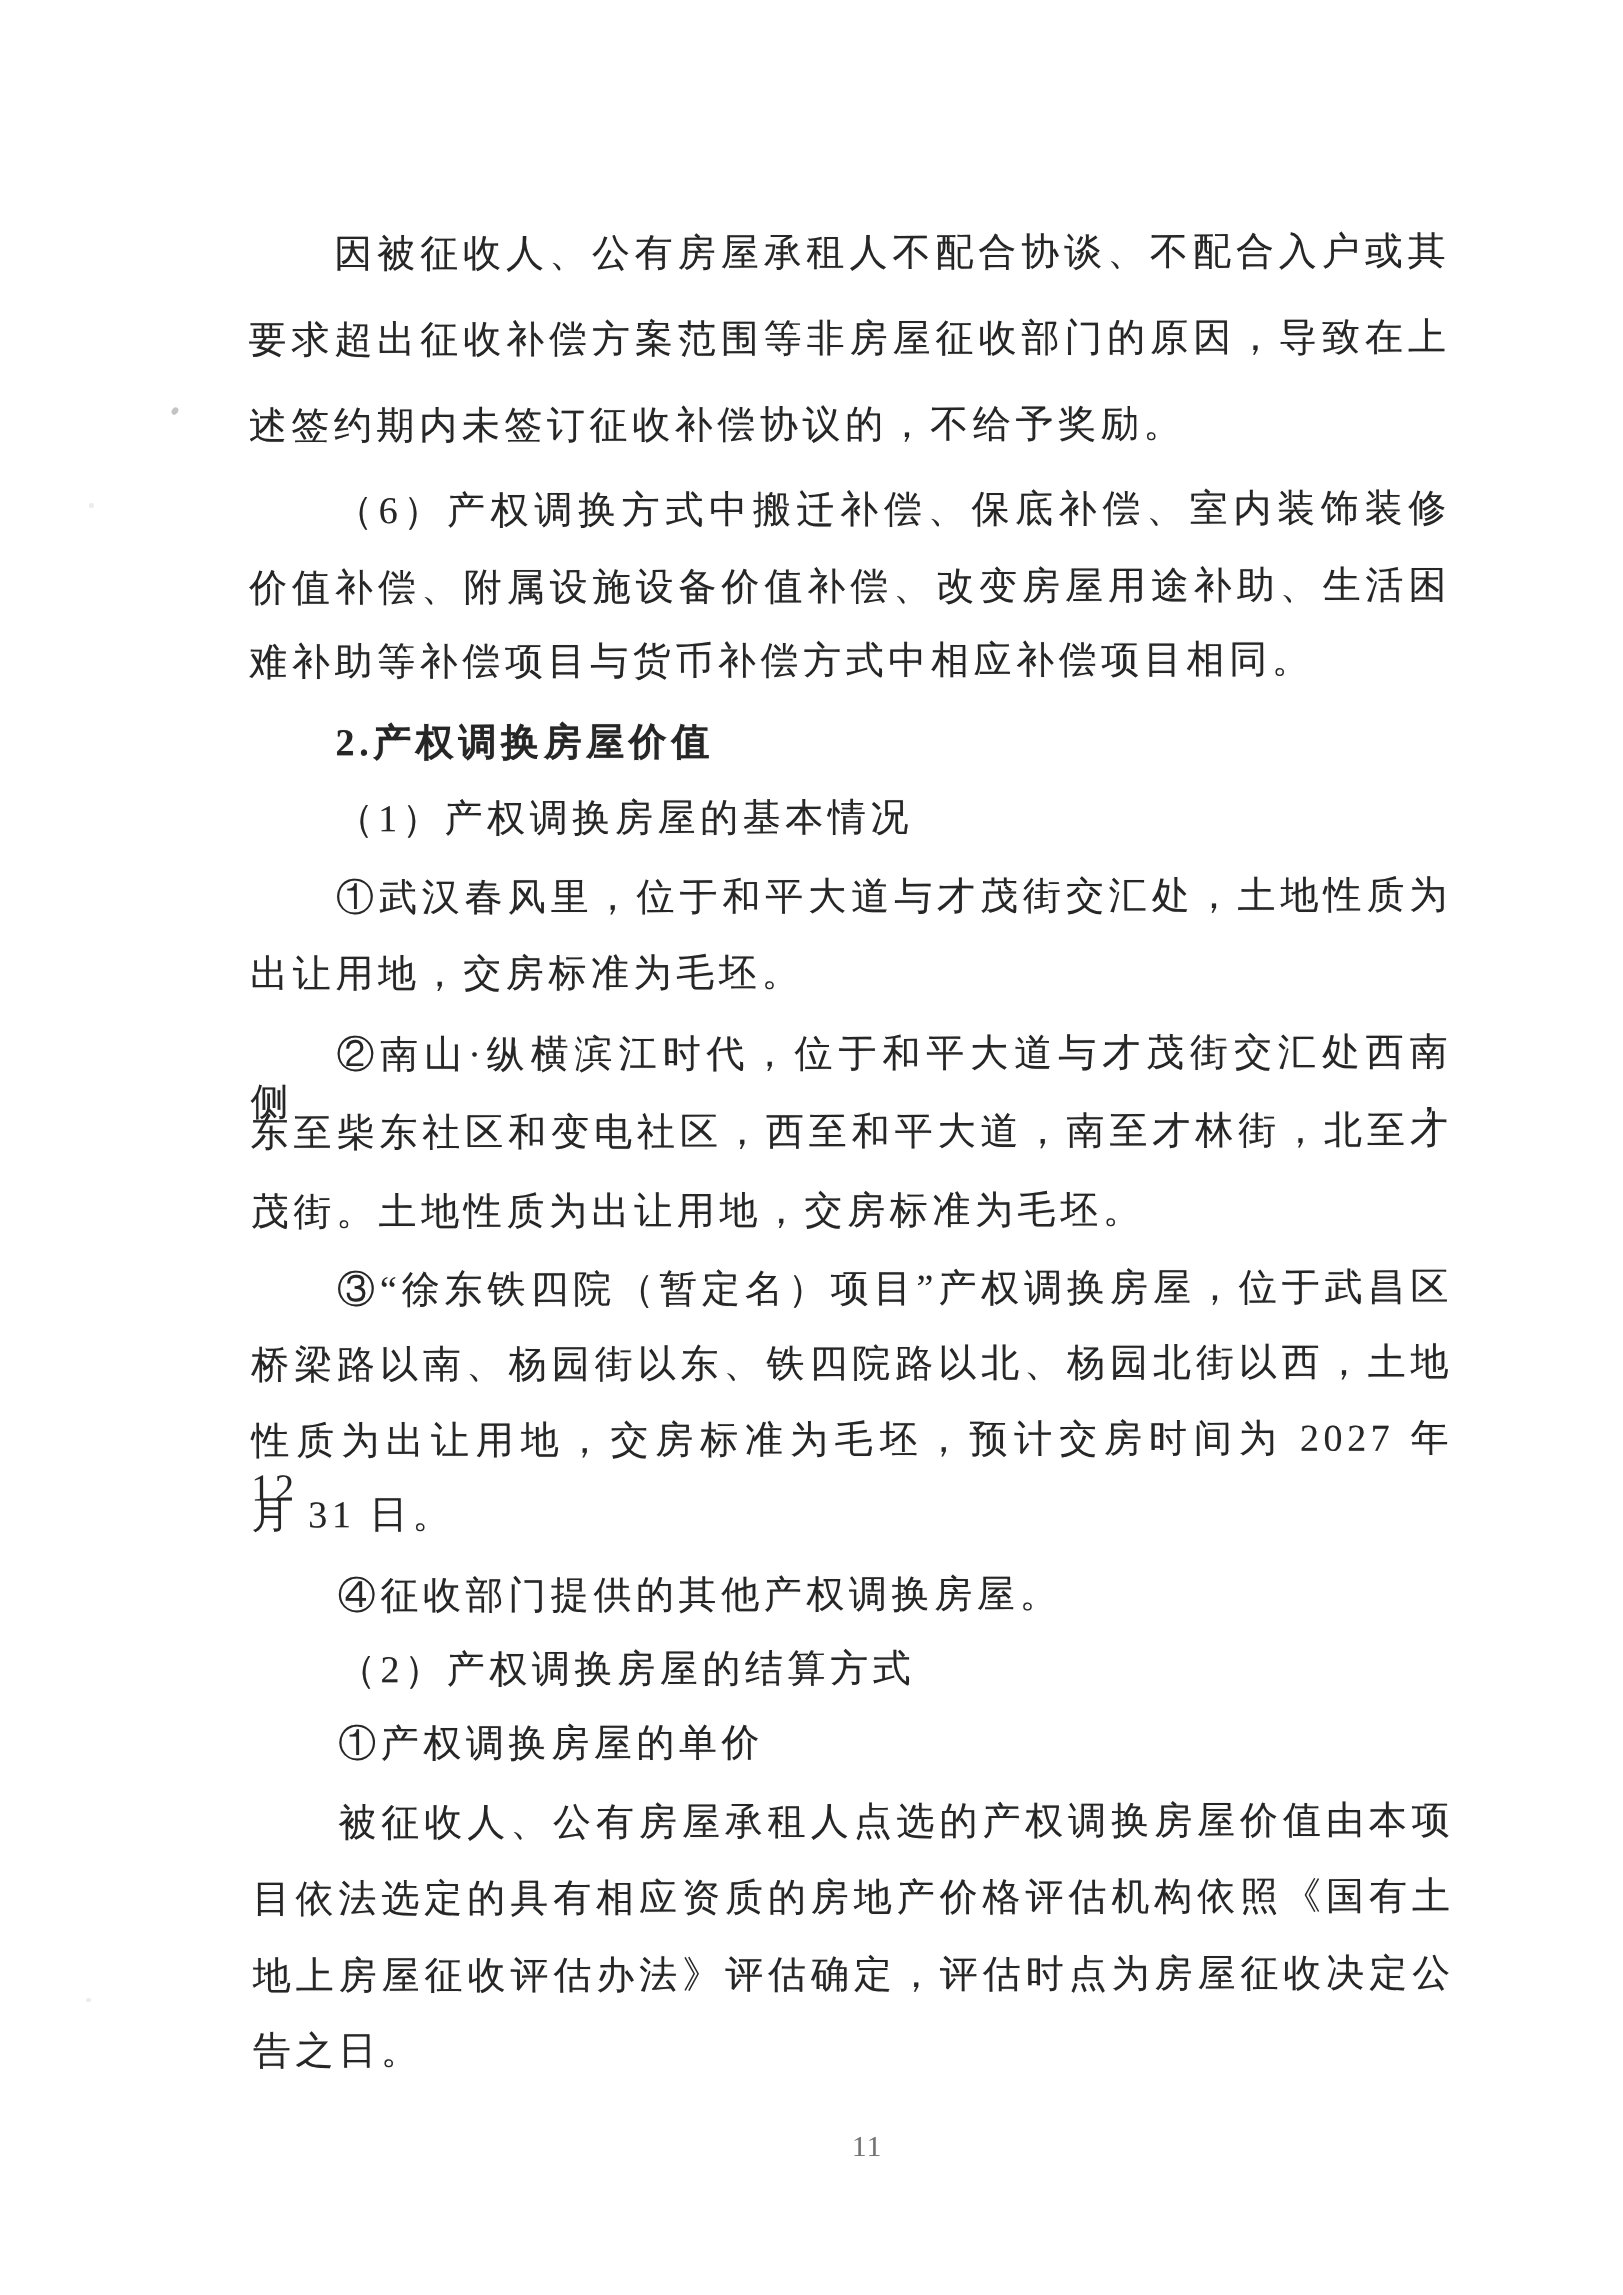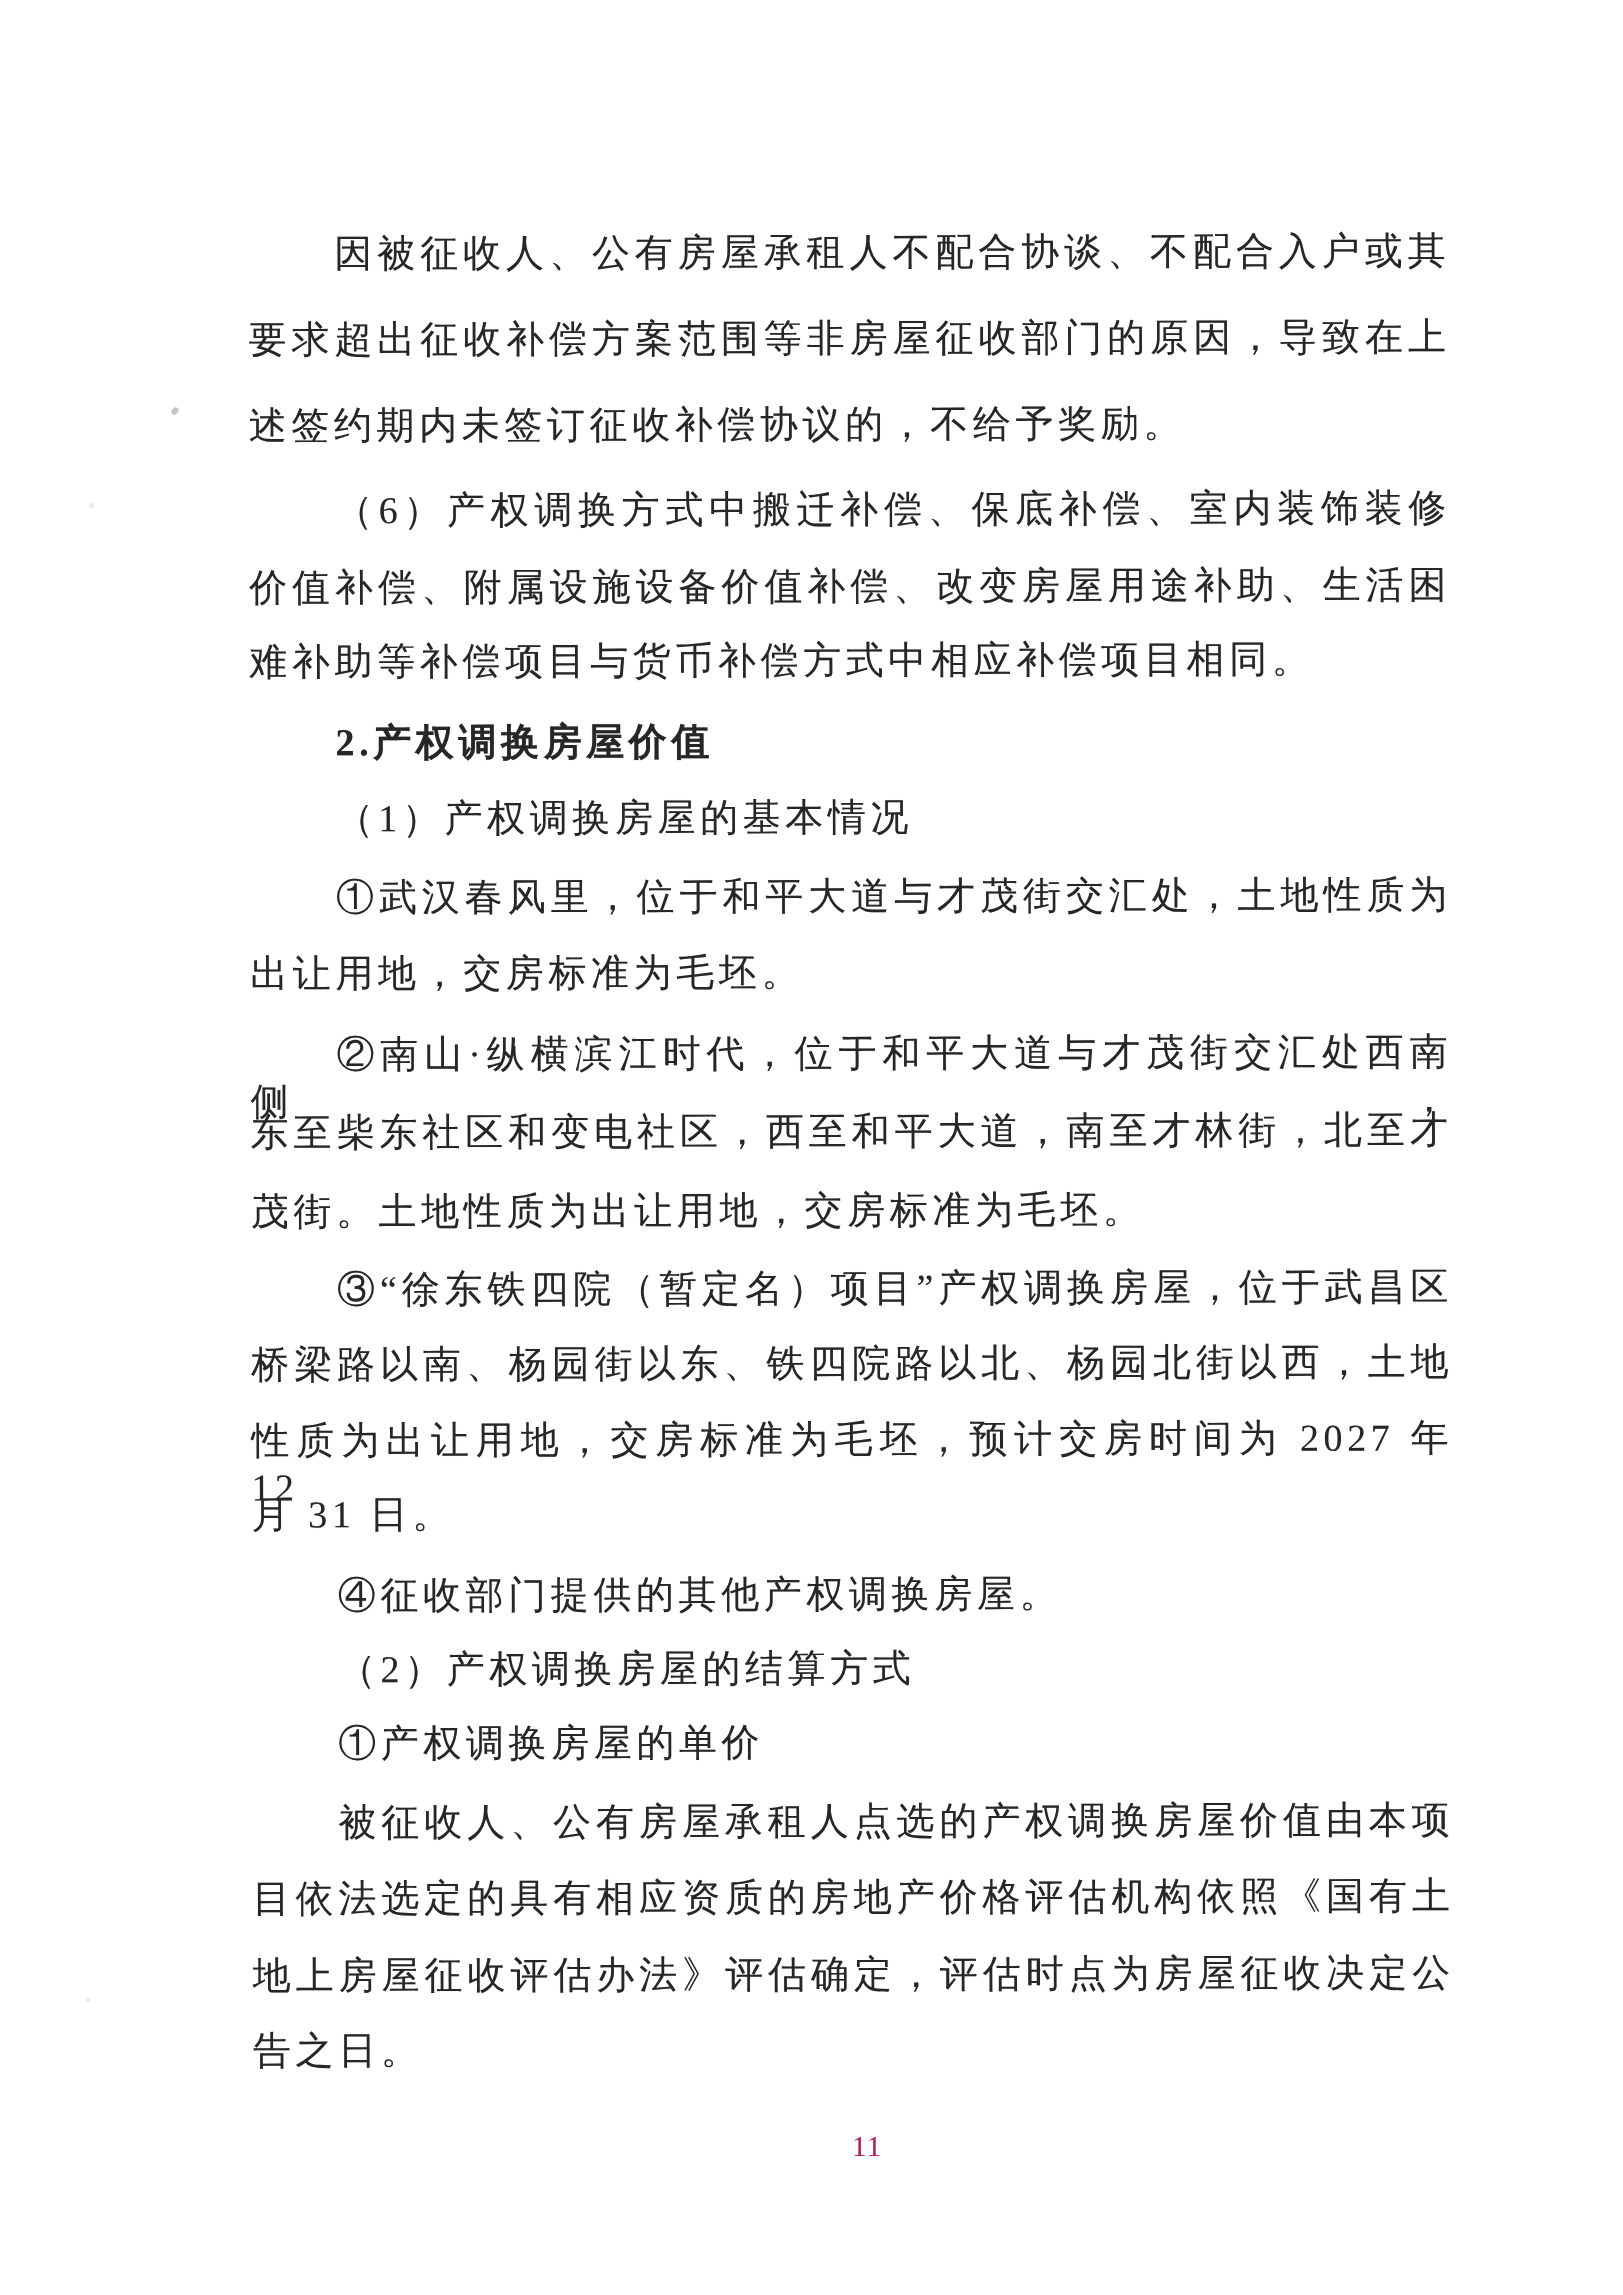--- a/index.html
+++ b/index.html
@@ -49,21 +49,21 @@
     font-weight: 700;
     text-shadow: 0 0 0.7px rgba(20,20,20,0.55);
   }
   .footer-num {
     position: absolute;
     left: 826px;
     top: 2131px;
     font-size: 29px;
     line-height: 31px;
     letter-spacing: 1.3px;
-    color: #be185d;
+    color: #737373;
     text-shadow: 0 0 0.7px rgba(45,45,45,0.3);
   }
   .speck {
     position: absolute;
     border-radius: 50%;
     background: rgba(60,60,60,0.18);
   }
   .speck.s1 { left: 146px; top: 407px; width: 5.9px;  height: 7.9px; transform: rotate(35deg); background: rgba(60,60,60,0.30); }
   .speck.s2 { left: 63px;  top: 503px; width: 4.6px;  height: 4.6px;  background: rgba(60,60,60,0.10); }
   .speck.s3 { left: 60px;  top: 1998px; width: 5.2px; height: 3.9px;  background: rgba(60,60,60,0.10); }

